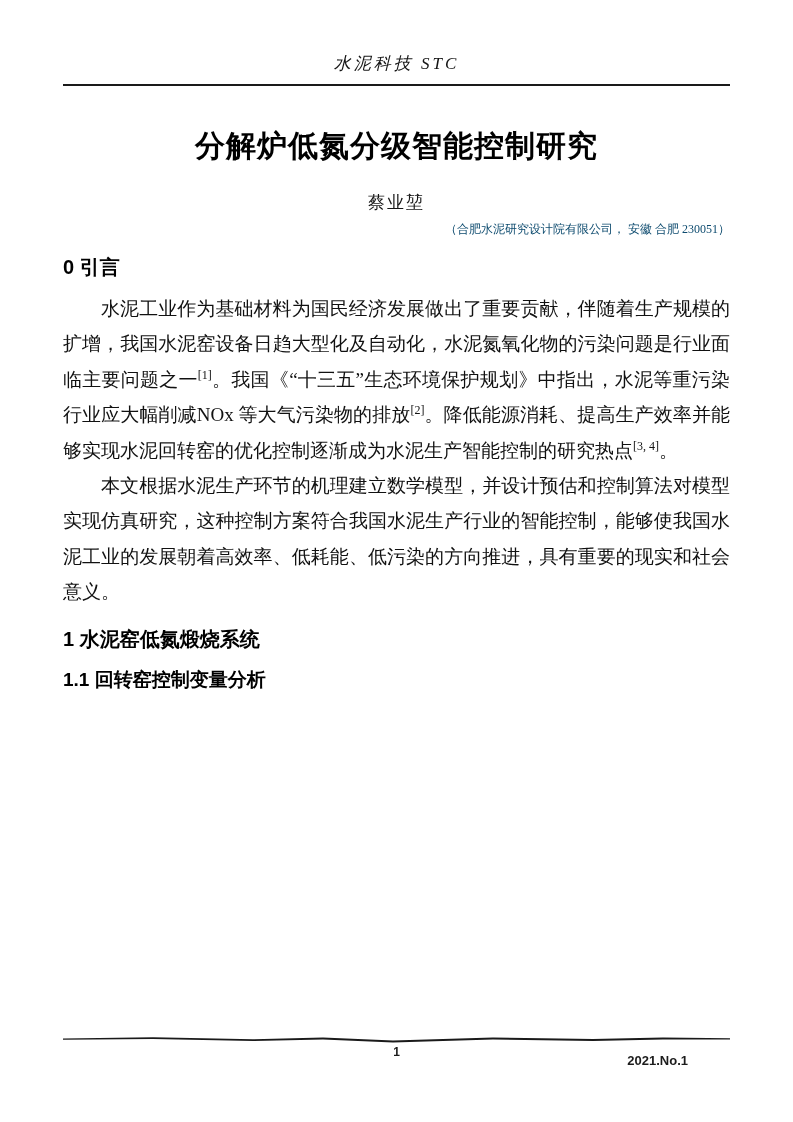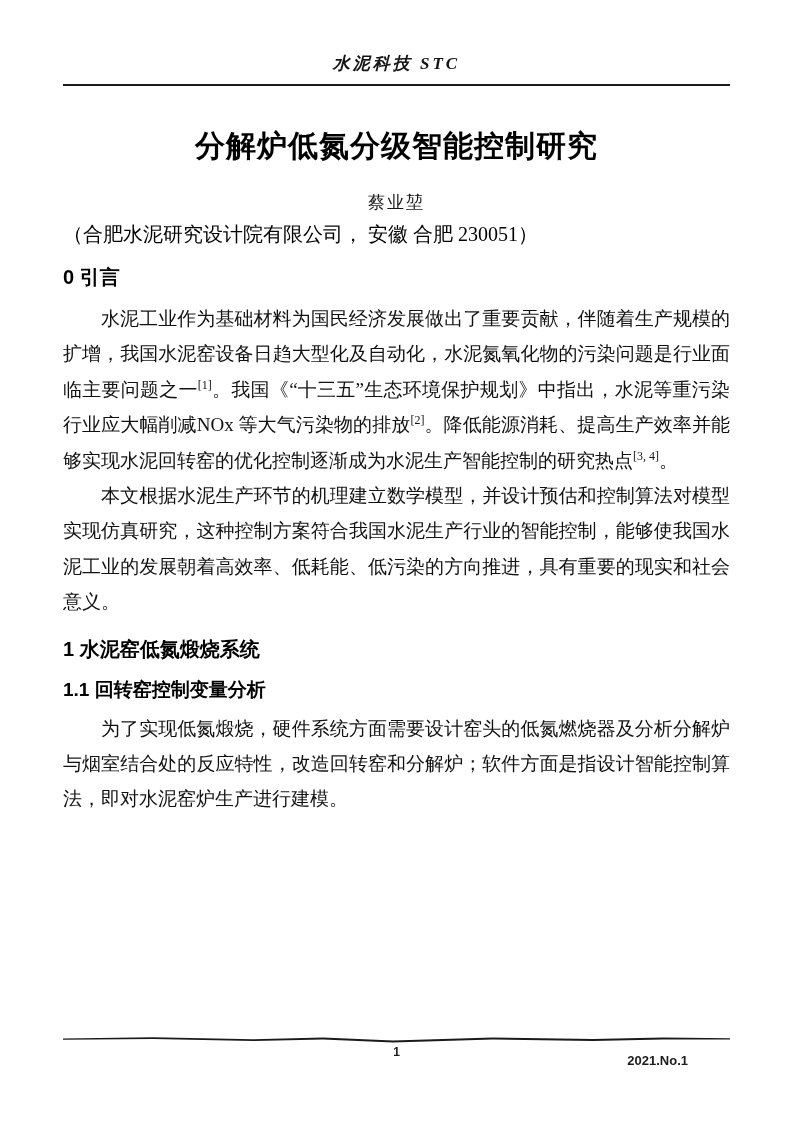--- a/index.html
+++ b/index.html
@@ -21,21 +21,20 @@
     margin: 0 63px;
     width: 667px;
   }
   .journal-header {
     padding-top: 52px;
     text-align: center;
     font-size: 17px;
     letter-spacing: 3px;
     color: #141414;
     font-style: italic;
-    font-weight: bold;
   }
   .header-rule {
     margin-top: 9px;
     height: 0;
     border-top: 2px solid #1a1a1a;
   }
   .article-title {
     margin: 40px 0 0 0;
     text-align: center;
     font-family: "Liberation Sans", "DejaVu Sans", sans-serif;
@@ -46,23 +45,23 @@
   }
   .author-name {
     margin-top: 24px;
     text-align: center;
     font-size: 17px;
     letter-spacing: 2px;
     color: #141414;
   }
   .affiliation {
     margin-top: 7px;
-    text-align: left;
-    font-size: 20px;
-    color: #000000;
+    text-align: right;
+    font-size: 12px;
+    color: #0c4a6e;
   }
   .article-body {
     margin-top: 10px;
   }
   .section-heading {
     font-family: "Liberation Sans", "DejaVu Sans", sans-serif;
     font-weight: 700;
     font-size: 20px;
     color: #000000;
     margin: 16px 0 10px 0;
@@ -134,21 +133,20 @@
     <div class="author-name">蔡业堃</div>
 
     <div class="affiliation">（合肥水泥研究设计院有限公司， 安徽 合肥 230051）</div>
 
     <main class="article-body">
         <div class="section-heading">0 引言</div>
         <p class="body-para"><span>水泥工业作为基础材料为国民经济发展做出了重要贡献，伴随着生产规模的扩增，我国水泥窑设备日趋大型化及自动化，水泥氮氧化物的污染问题是行业面临主要问题之一</span><sup>[1]</sup><span>。我国《“十三五”生态环境保护规划》中指出，水泥等重污染行业应大幅削减NOx 等大气污染物的排放</span><sup>[2]</sup><span>。降低能源消耗、提高生产效率并能够实现水泥回转窑的优化控制逐渐成为水泥生产智能控制的研究热点</span><sup>[3, 4]</sup><span>。</span></p>
         <p class="body-para"><span>本文根据水泥生产环节的机理建立数学模型，并设计预估和控制算法对模型实现仿真研究，这种控制方案符合我国水泥生产行业的智能控制，能够使我国水泥工业的发展朝着高效率、低耗能、低污染的方向推进，具有重要的现实和社会意义。</span></p>
         <div class="section-heading">1 水泥窑低氮煅烧系统</div>
         <div class="sub-heading">1.1 回转窑控制变量分析</div>
-        <p class="body-para"><span>为了实现低氮煅烧，硬件系统方面需要设计窑头的低氮燃烧器及分析分解炉与烟室结合处的反应特性，改造回转窑和分解炉；软件方面是指设计智能控制算法，即对水泥窑炉生产进行建模。</span></p>
       </main>
   </div>
 
   <div class="footer">
     <svg class="footer-rule-svg" viewBox="0 0 667 7" preserveAspectRatio="none">
       <polygon fill="#1a1a1a" points="0,2.4 90,1.2 190,3.2 260,1.6 330,4.6 430,1.4 530,3.0 600,1.4 667,2.2 667,3.6 600,3.4 530,5.0 430,3.4 330,6.6 260,3.6 190,5.0 90,3.0 0,3.8"></polygon>
     </svg>
     <div class="footer-row">
       <div class="page-number">1</div>
       <div class="issue-label">2021.No.1</div>

